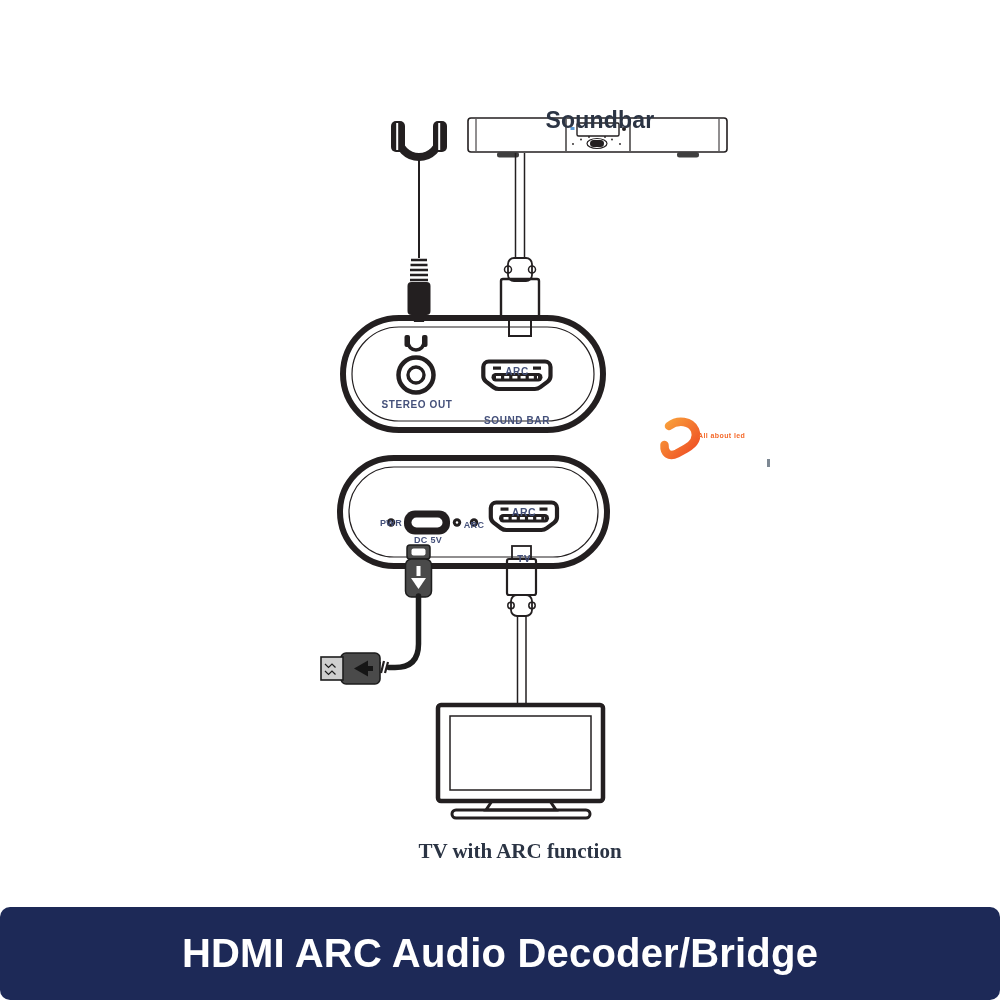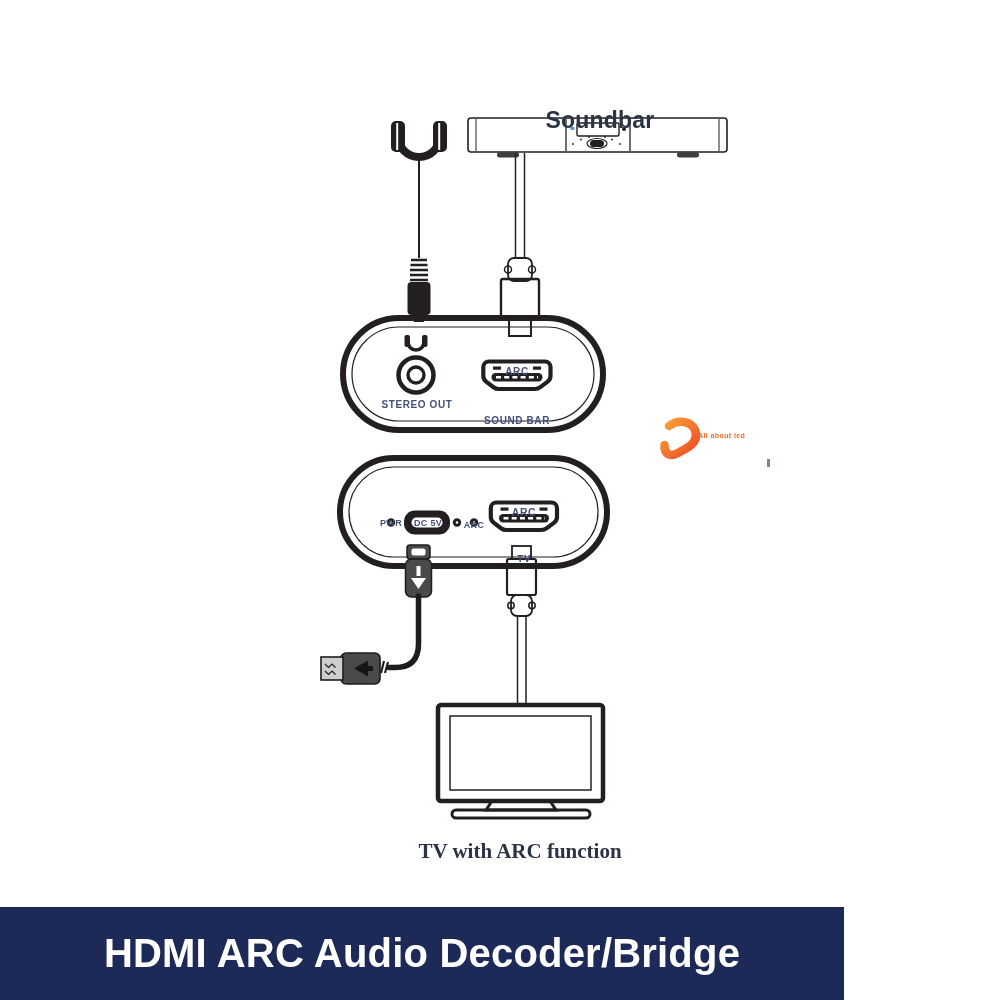--- a/index.html
+++ b/index.html
@@ -15,24 +15,24 @@
   .lbl-mid{font-size:20px;}
   .lbl-tv{font-size:21px;font-family:Liberation Serif, serif;}
   .lbl-port{font-size:10px;color:var(--label-port,#44507a);letter-spacing:.6px;}
   .lbl-port-sm{font-size:9px;color:var(--label-port,#44507a);letter-spacing:.3px;}
   .lbl-port-md{font-size:10.5px;color:var(--label-port,#44507a);letter-spacing:.6px;}
   .watermark{
     position:absolute;left:698px;top:432px;width:90px;text-align:left;
     font-size:7px;font-weight:bold;color:var(--accent-orange,#f4692a);letter-spacing:.4px;
   }
   .banner{
-    position:absolute;left:0;top:907px;width:844px;height:93px;
+    position:absolute;left:0;top:907px;width:1000px;height:93px;
     background:var(--banner-bg,#1d2957);color:var(--banner-fg,#ffffff);
     display:flex;align-items:center;justify-content:center;
-    font-size:40px;font-weight:bold;letter-spacing:.2px;
+    font-size:40px;font-weight:bold;letter-spacing:.2px;border-radius:10px;
   }
 </style>
 </head>
 <body>
 
 <div class="canvas">
 
   <svg class="art" width="1000" height="1000" viewBox="0 0 1000 1000">
     <defs>
       <linearGradient id="lg" x1="0" y1="0" x2="1" y2="1">
@@ -173,21 +173,21 @@
     <rect x="767" y="459" width="3" height="8" fill="#7d8893"></rect>
   </svg>
 
   <div class="lbl lbl-big" style="left:500px;top:88px;width:200px;">Soundbar</div>
 
   <div class="lbl lbl-port" style="left:365px;top:380px;width:104px;">STEREO OUT</div>
   <div class="lbl lbl-port" style="left:487px;top:347px;width:60px;">ARC</div>
   <div class="lbl lbl-port" style="left:467px;top:396px;width:100px;">SOUND BAR</div>
 
   <div class="lbl lbl-port-sm" style="left:371px;top:499px;width:40px;">PWR</div>
-  <div class="lbl lbl-port-sm" style="left:402px;top:499px;width:52px;">DC 5V</div>
+  <div class="lbl lbl-port-sm" style="left:402px;top:516px;width:52px;">DC 5V</div>
   <div class="lbl lbl-port-sm" style="left:454px;top:501px;width:40px;">ARC</div>
   <div class="lbl lbl-port-md" style="left:494px;top:487px;width:60px;">ARC</div>
   <div class="lbl lbl-port-md" style="left:504px;top:534px;width:40px;font-family:Liberation Mono, monospace;">TV</div>
 
   <div class="lbl lbl-tv" style="left:390px;top:820px;width:260px;">TV with ARC function</div>
 
   <div class="watermark">All about led</div>
 
   <div class="banner">
     <span>HDMI ARC Audio Decoder/Bridge</span>

